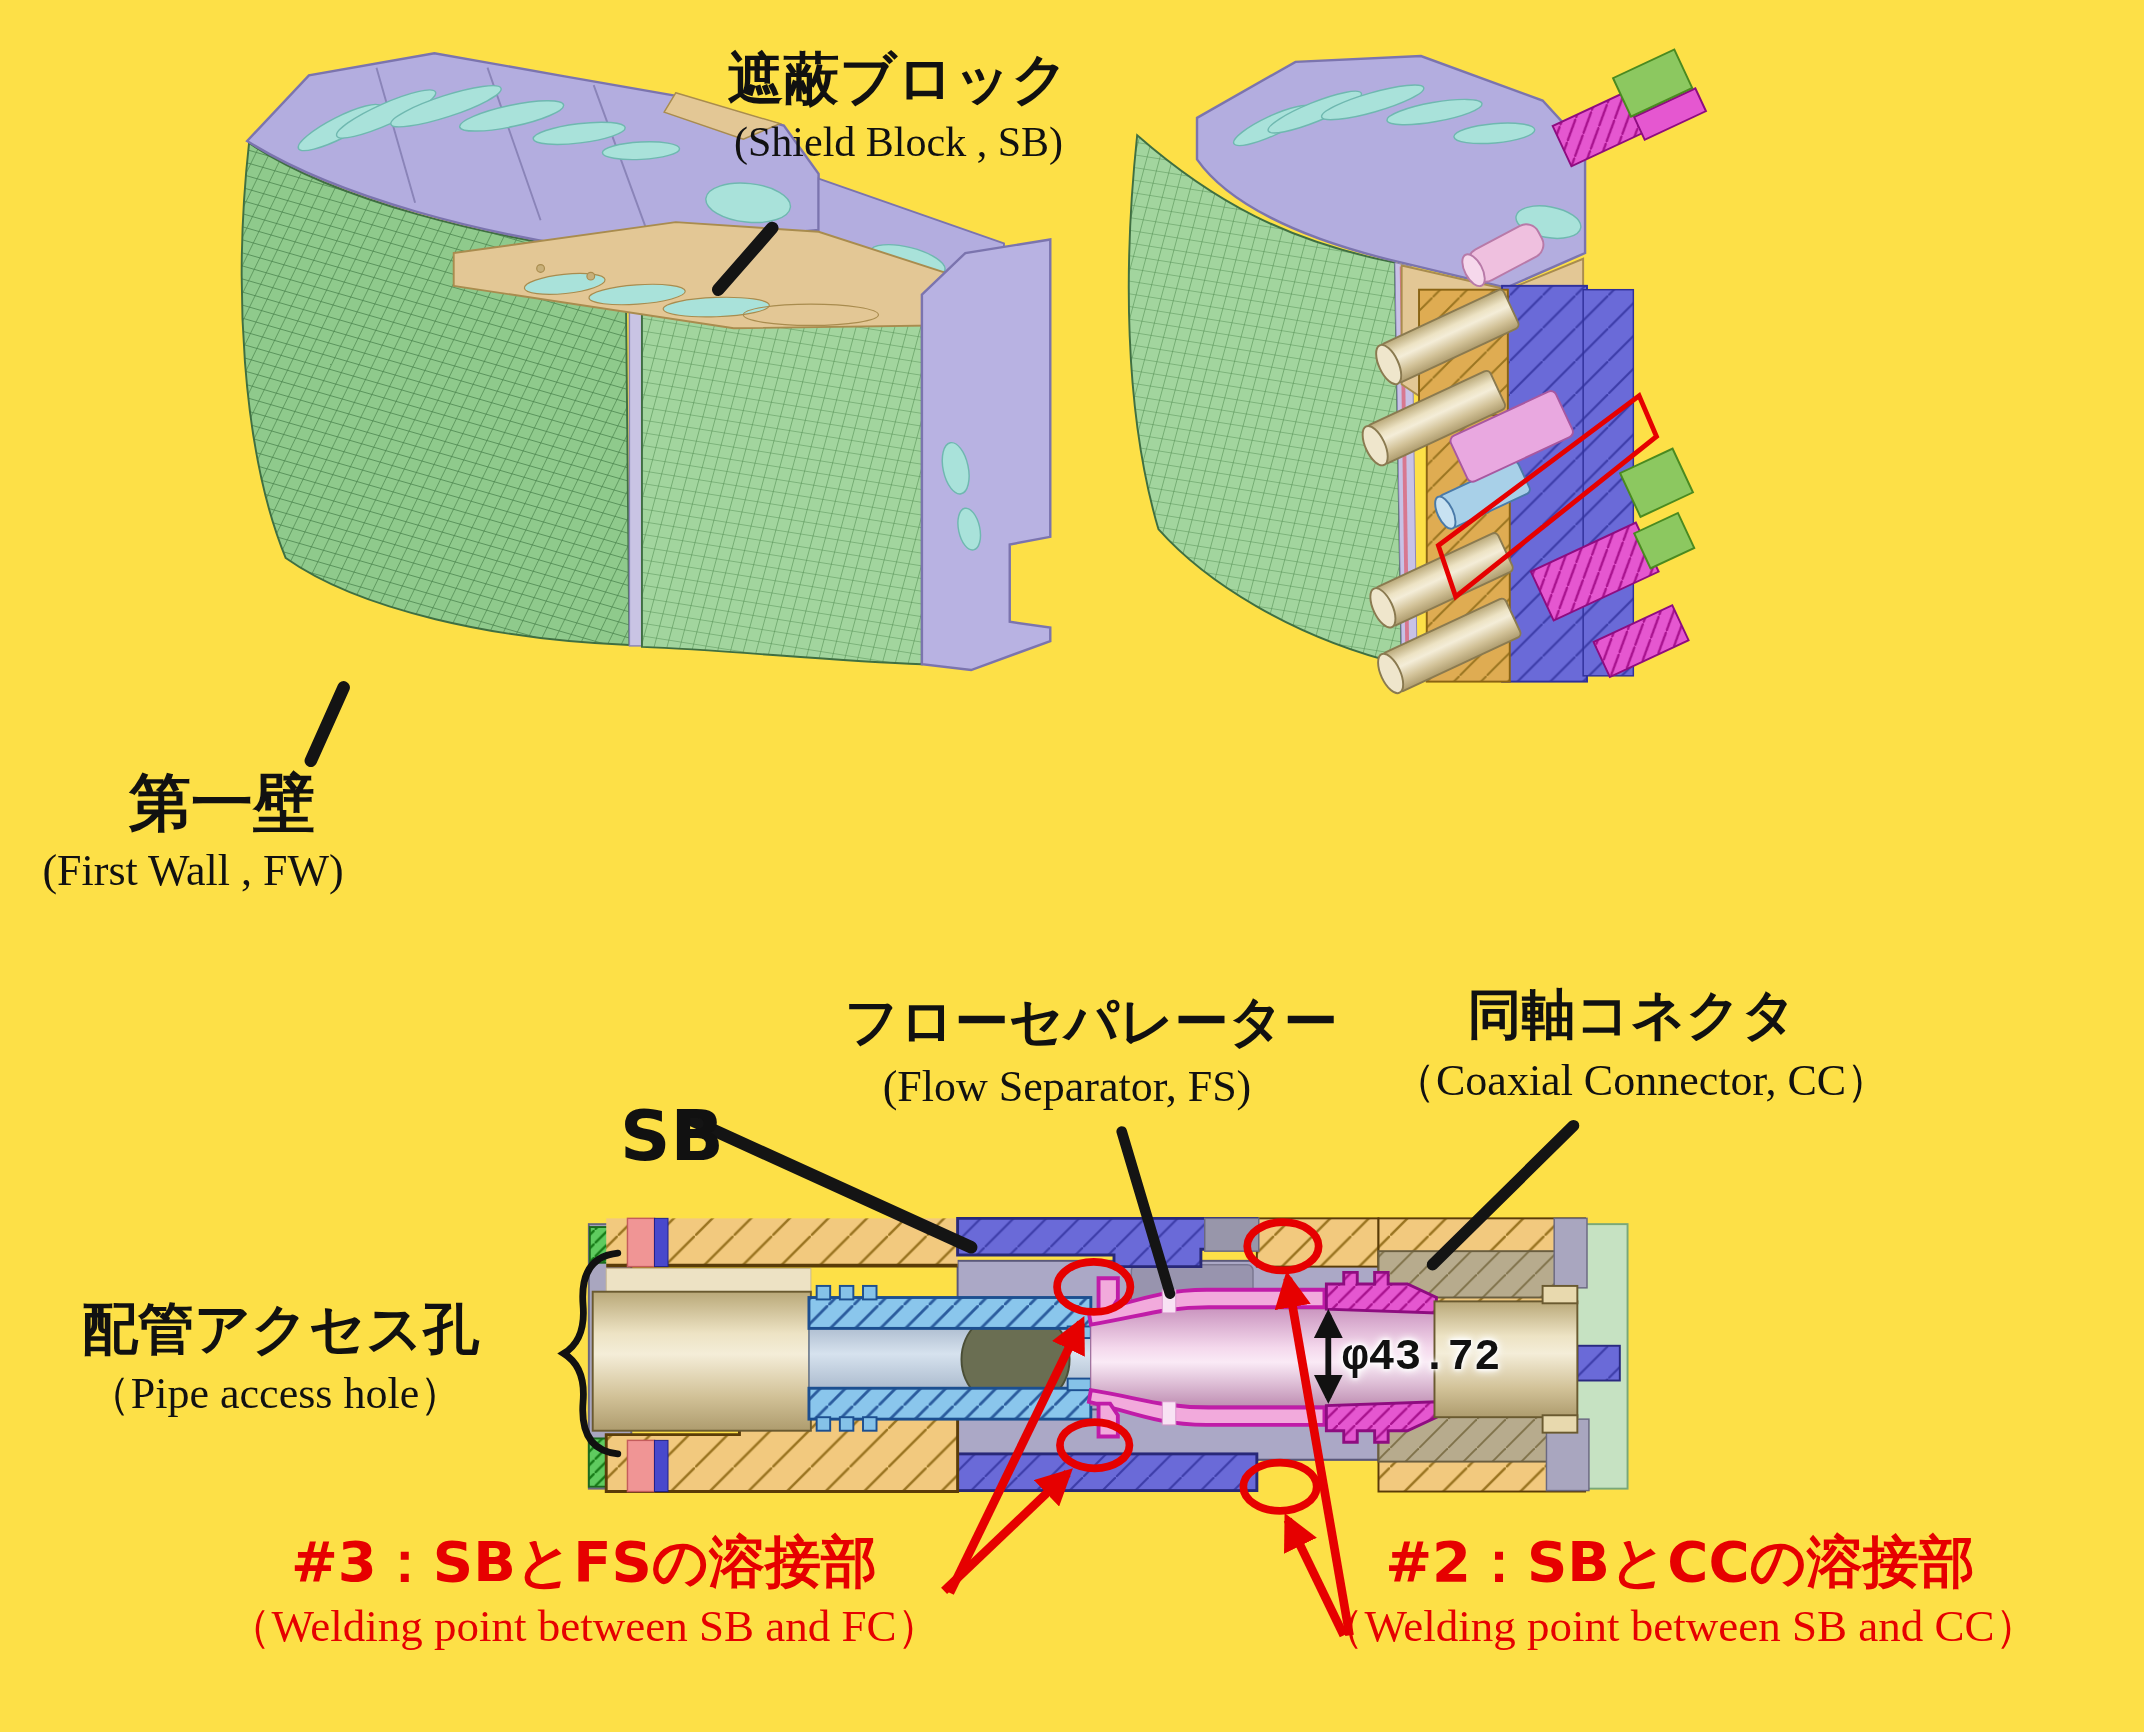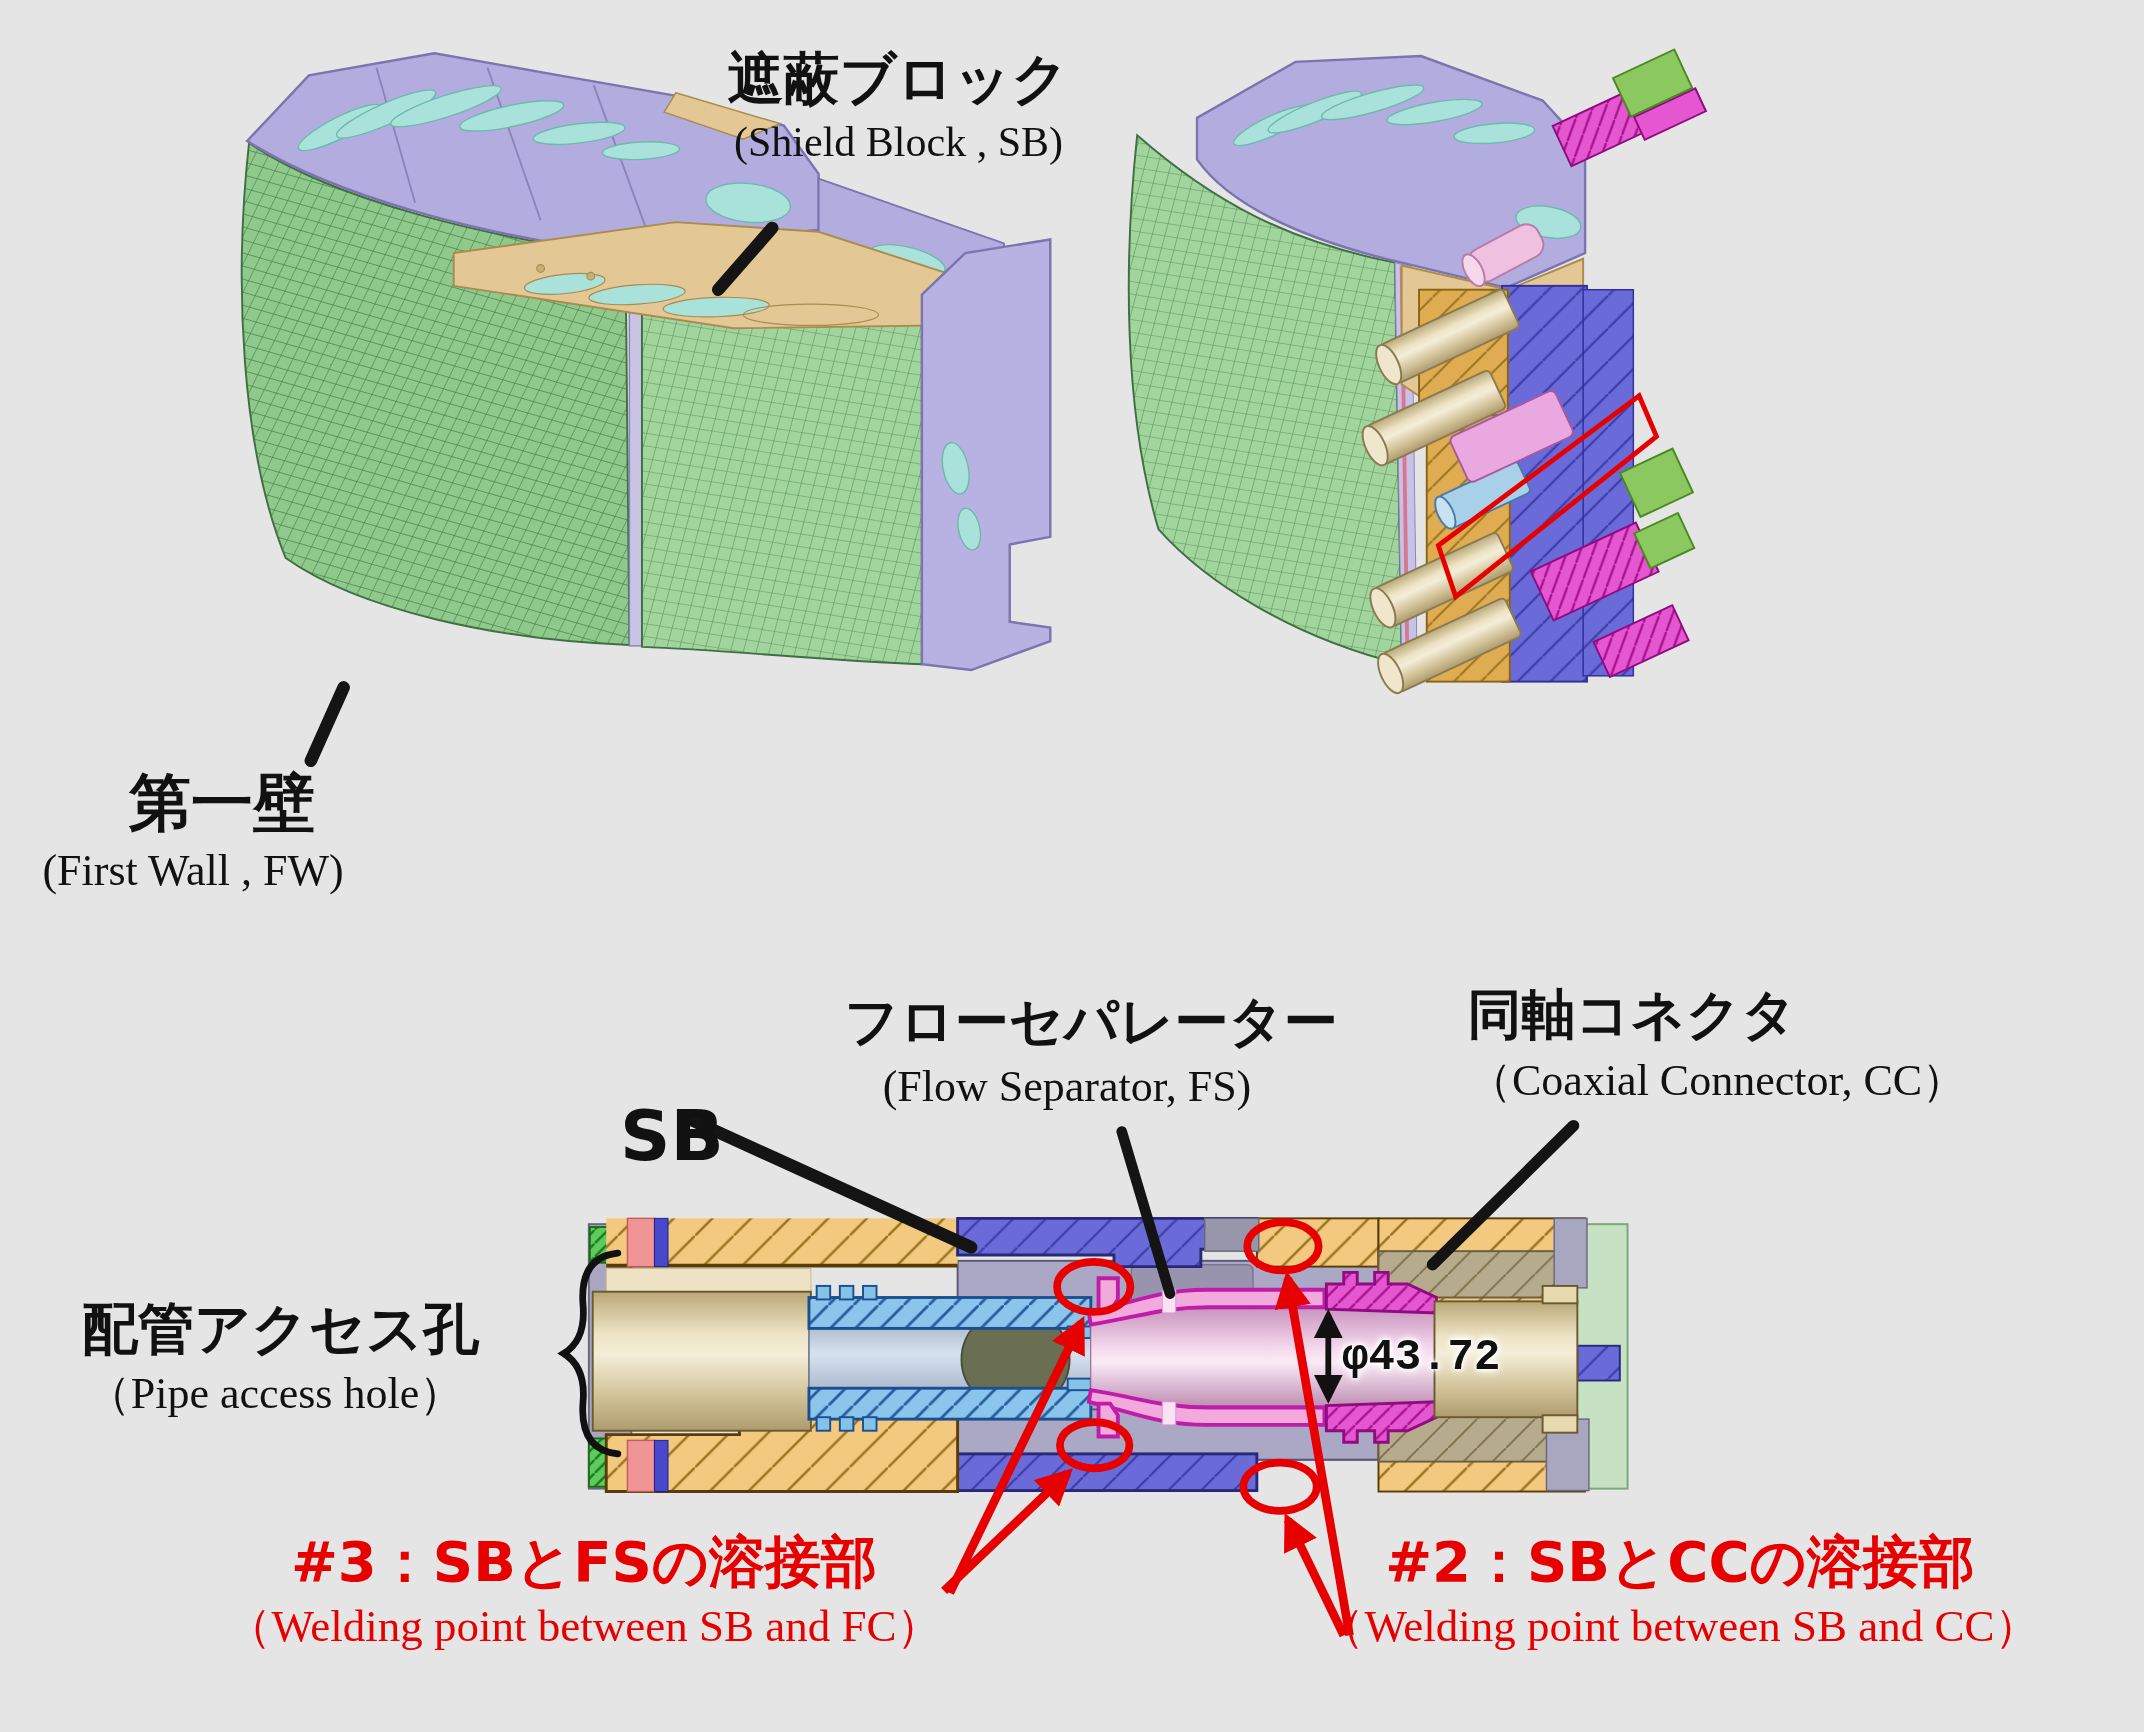--- a/index.html
+++ b/index.html
@@ -1,16 +1,16 @@
 <!DOCTYPE html>
 <html><head>
 <meta charset="utf-8">
 <style>
   html,body{margin:0;padding:0;background:#fff;}
-  .canvas{position:relative;width:2144px;height:1732px;background:#e5e5e5;overflow:hidden;
+  .canvas{position:relative;width:2144px;height:1732px;background:#fde047;overflow:hidden;
           font-family:"DejaVu Sans",sans-serif;}
   .art{position:absolute;left:0;top:0;width:2144px;height:1732px;}
   .lbl{position:absolute;line-height:1.05;white-space:nowrap;color:#111;}
   .lbl-jp{font-family:"DejaVu Sans",sans-serif;font-weight:bold;}
   .lbl-en{font-family:"Liberation Serif","DejaVu Serif",serif;font-weight:normal;}
   .center{text-align:center;}
   .red{color:#E60000;}
   .dim{font-family:Liberation Mono, monospace;font-weight:bold;
        text-shadow:0 0 3.9px #fff,0 0 5.8px #fff,0 0 8.7px #fff,0 0 11.6px #fff;}
 </style>
@@ -268,21 +268,21 @@
 
 <div class="lbl lbl-en center" style="left:657px;top:120px;width:483px;font-size:42px;">(Shield Block , SB)</div>
 <div class="lbl lbl-en center" style="left:29px;top:848px;width:328px;font-size:44px;">(First Wall , FW)</div>
 
 <div class="lbl lbl-jp" style="left:620px;top:1064px;font-size:70px;margin-top:36px;">SB</div>
 
 <div class="lbl lbl-jp center" style="left:729px;top:994px;width:724px;font-size:54px;">フローセパレーター</div>
 <div class="lbl lbl-en center" style="left:729px;top:1064px;width:676px;font-size:44px;">(Flow Separator, FS)</div>
 
 <div class="lbl lbl-jp center" style="left:1429px;top:987px;width:406px;font-size:54px;">同軸コネクタ</div>
-<div class="lbl lbl-en center" style="left:1468px;top:1058px;width:444px;font-size:44px;">（Coaxial Connector, CC）</div>
+<div class="lbl lbl-en center" style="left:1392px;top:1058px;width:444px;font-size:44px;">（Coaxial Connector, CC）</div>
 
 <div class="lbl lbl-en center" style="left:82px;top:1371px;width:386px;font-size:44px;">（Pipe access hole）</div>
 <div class="lbl lbl-jp" style="left:82px;top:1300px;font-size:56px;">配管アクセス孔</div>
 
 <div class="lbl dim" style="left:1342px;top:1334px;font-size:44px;color:#111;">φ43.72</div>
 
 <div class="lbl lbl-jp red center" style="left:241px;top:1533px;width:686px;font-size:56px;">#3：SBとFSの溶接部</div>
 <div class="lbl lbl-en red center" style="left:130px;top:1603px;width:908px;font-size:45px;">（Welding point between SB and FC）</div>
 
 <div class="lbl lbl-jp red center" style="left:1337px;top:1533px;width:686px;font-size:56px;">#2：SBとCCの溶接部</div>

